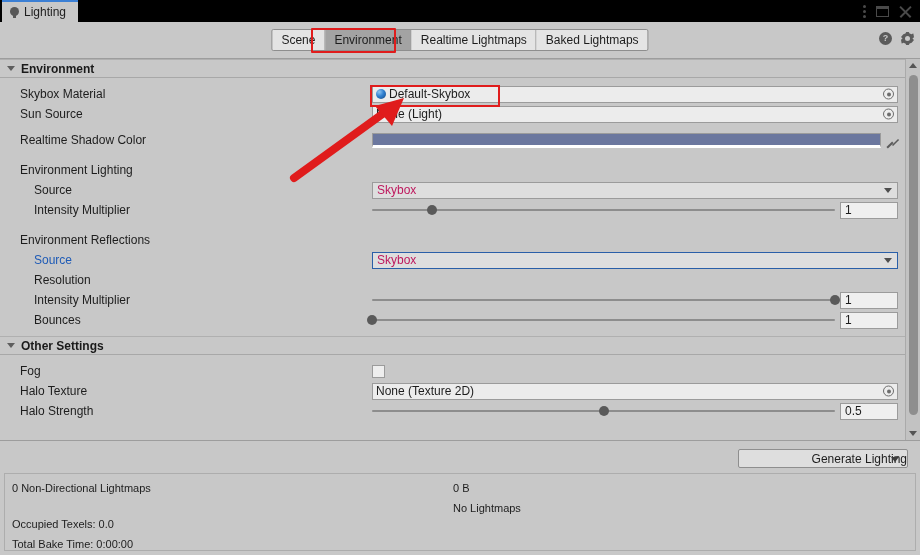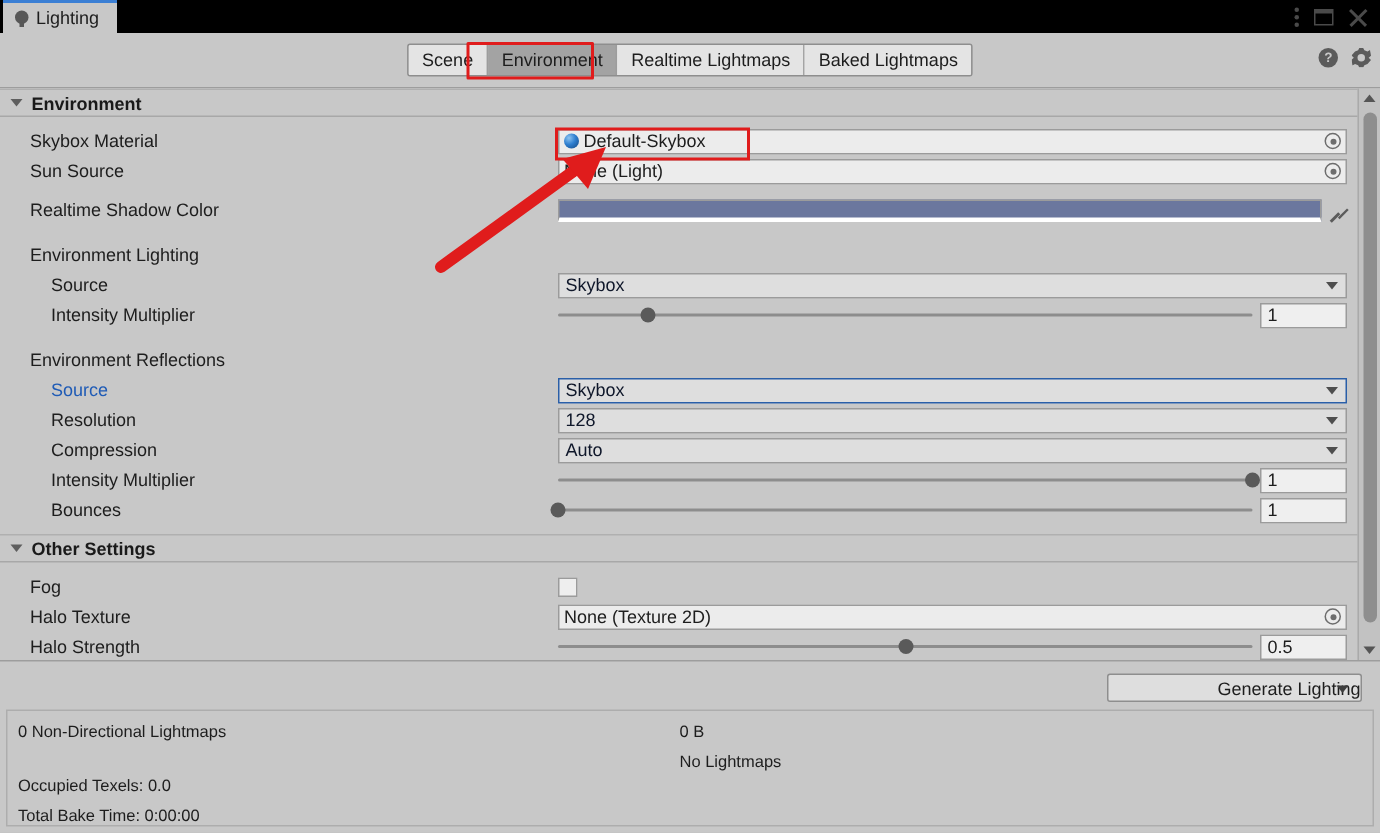--- a/index.html
+++ b/index.html
@@ -188,21 +188,21 @@
     content: ""; width: 4px; height: 4px; border-radius: 50%; background: #6d6d6d;
   }
 
   
   .dropdown {
     flex: 1; height: 17px;
     background: #dedede;
     border: 1px solid #9b9b9b;
     display: flex; align-items: center;
     padding: 0 3px 0 4px;
-    font-size: 12px; color: #0f172a;
+    font-size: 12px; color: #be185d;
     position: relative;
   }
   .dropdown.focus { border-color: #2a5fa8; background: #dedede; }
   .dd-arrow {
     position: absolute; right: 5px; top: 50%; margin-top: -2px;
     width: 0; height: 0;
     border-left: 4px solid transparent;
     border-right: 4px solid transparent;
     border-top: 5px solid #4e4e4e;
   }
@@ -437,37 +437,22 @@
       <div class="ctrl">
         <div class="dropdown focus">
           <span>Skybox</span>
           <span class="dd-arrow"></span>
         </div>
       </div>
     </div>
 
     <div class="row">
       <span class="lbl i1">Resolution</span>
-      <div class="ctrl">
-        <div class="dropdown">
-          <span>128</span>
-          <span class="dd-arrow"></span>
-        </div>
-      </div>
-    </div>
-
-    <div class="row">
-      <span class="lbl i1">Compression</span>
-      <div class="ctrl">
-        <div class="dropdown">
-          <span>Auto</span>
-          <span class="dd-arrow"></span>
-        </div>
-      </div>
-    </div>
+    </div>
+
 
     <div class="row">
       <span class="lbl i1">Intensity Multiplier</span>
       <div class="ctrl">
         <div class="slider">
           <span class="track"></span>
           <span class="knob" id="kn-reflint" style="left: 100%;"></span>
         </div>
         <div class="numfield">1</div>
       </div>

